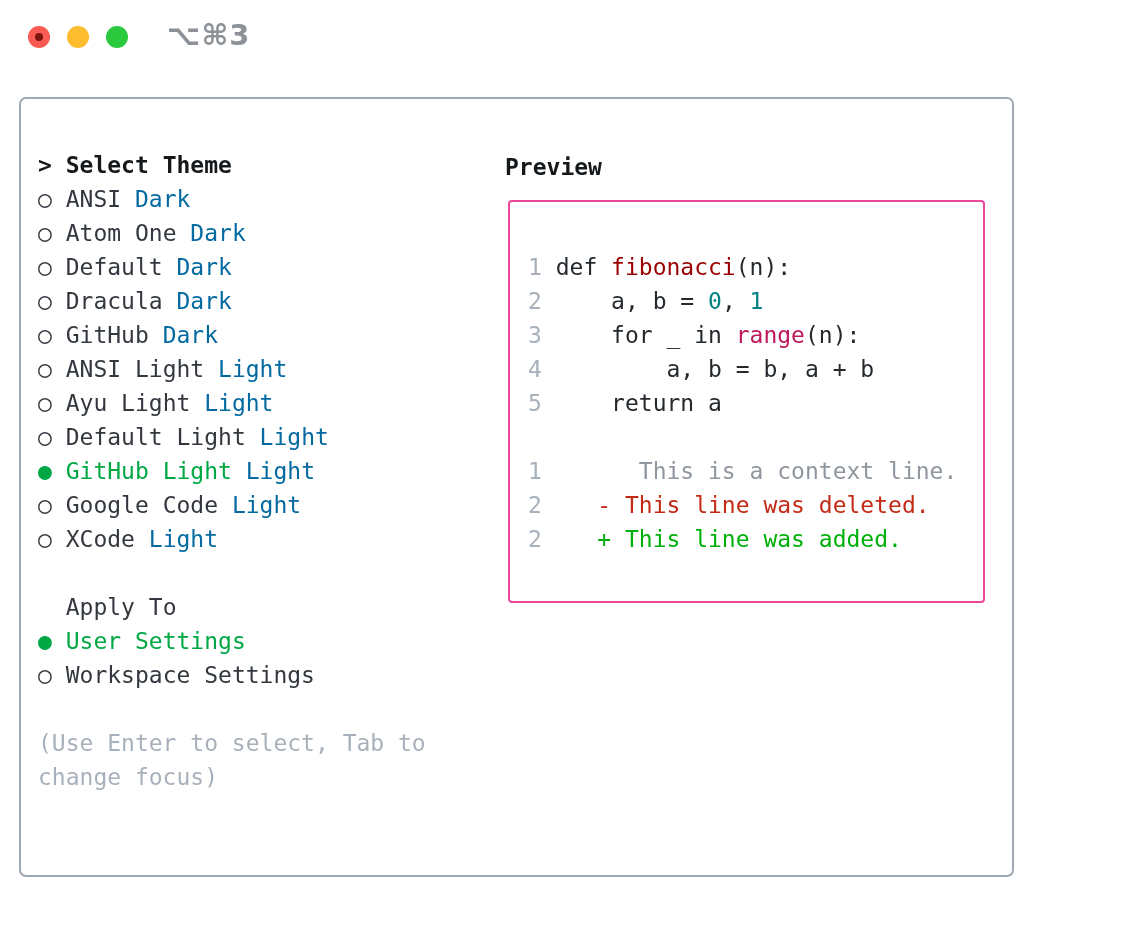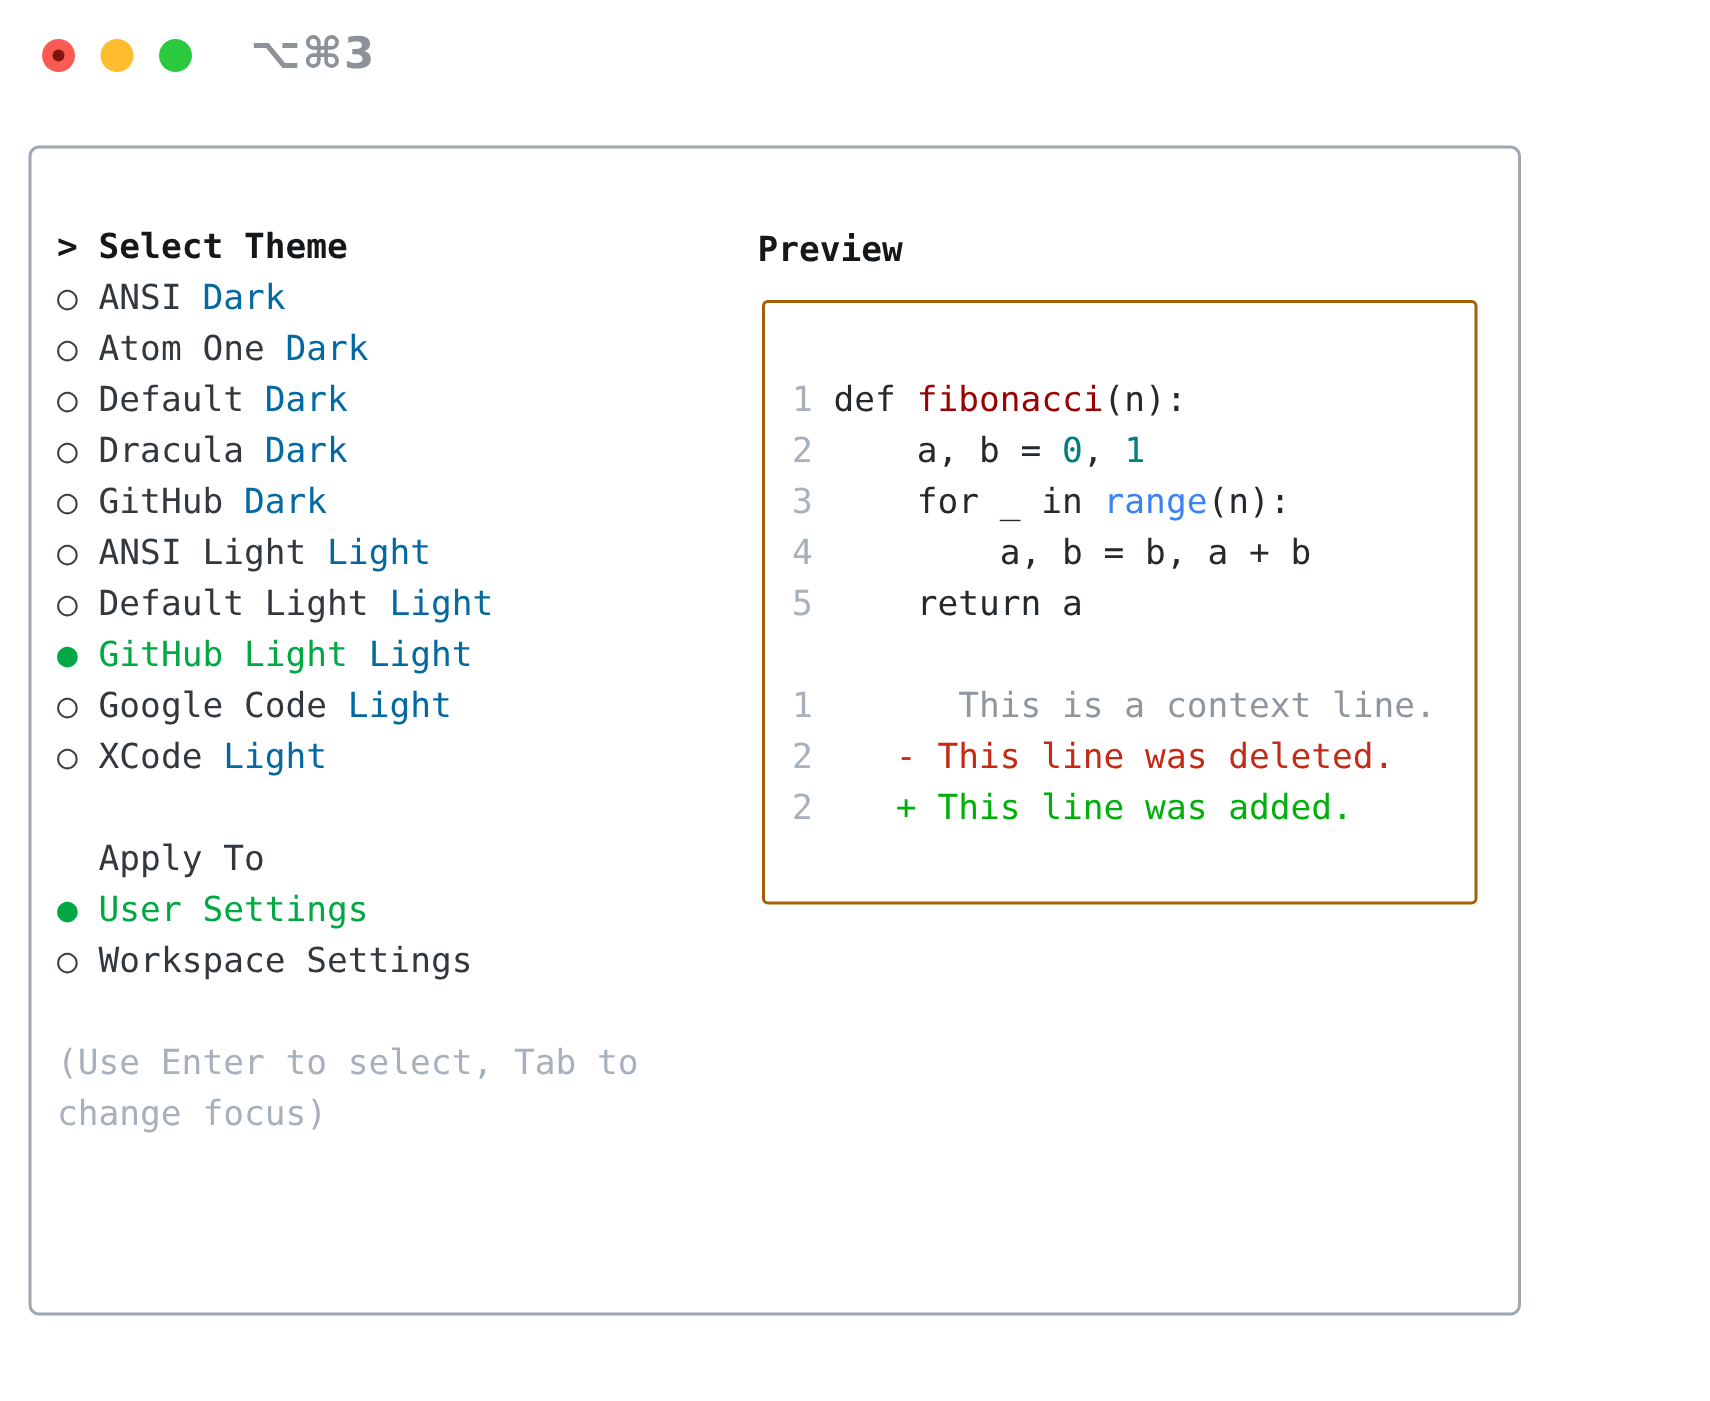--- a/index.html
+++ b/index.html
@@ -32,27 +32,27 @@
   .marker { color:#3a4047; }
   .marker.sel { color:#00a844; }
   .label { color:#33383f; }
   .label.sel { color:#00a844; }
   .variant { color:#0369a1; }
   .hint { color:#a8b1bb; }
 
   
   .preview-header { position:absolute; left:505px; top:150px; font-size:23px; height:34px; line-height:34px; }
   .preview-box { position:absolute; left:508px; top:200px; width:477px; height:403px;
-    border:2px solid #a16207; border-radius:4px; background:#ffffff; }
+    border:2px solid #ec4899; border-radius:4px; background:#ffffff; }
   .code { padding:48px 0 0 18px; }
   .ln  { color:#a8b1bb; }
   .pl  { color:#24292e; }
   .fn  { color:#9a0000; }
   .num { color:#008080; }
-  .bi  { color:#3b82f6; }
+  .bi  { color:#be185d; }
   .ctx { color:#8f969e;text-align:center; }
   .del { color:#c32b17; }
   .add { color:#00b00a; }
 </style>
 </head>
 <body>
 
 <div class="window">
 
   <div class="titlebar">
@@ -65,20 +65,21 @@
   <div class="main-panel"></div>
 
   <div class="left-col" id="left-col">
       <div class="line"><span class="prompt">&gt;</span> <span class="hdr">Select Theme</span></div>
       <div class="line option"><span class="marker">○</span> <span class="label">ANSI</span> <span class="variant">Dark</span></div>
       <div class="line option"><span class="marker">○</span> <span class="label">Atom One</span> <span class="variant">Dark</span></div>
       <div class="line option"><span class="marker">○</span> <span class="label">Default</span> <span class="variant">Dark</span></div>
       <div class="line option"><span class="marker">○</span> <span class="label">Dracula</span> <span class="variant">Dark</span></div>
       <div class="line option"><span class="marker">○</span> <span class="label">GitHub</span> <span class="variant">Dark</span></div>
       <div class="line option"><span class="marker">○</span> <span class="label">ANSI Light</span> <span class="variant">Light</span></div>
+      <div class="line option"><span class="marker">○</span> <span class="label">Ayu Light</span> <span class="variant">Light</span></div>
       <div class="line option"><span class="marker">○</span> <span class="label">Default Light</span> <span class="variant">Light</span></div>
       <div class="line option"><span class="marker sel">●</span> <span class="label sel">GitHub Light</span> <span class="variant">Light</span></div>
       <div class="line option"><span class="marker">○</span> <span class="label">Google Code</span> <span class="variant">Light</span></div>
       <div class="line option"><span class="marker">○</span> <span class="label">XCode</span> <span class="variant">Light</span></div>
       <div class="line"></div>
       <div class="line">  <span class="label">Apply To</span></div>
       <div class="line option"><span class="marker sel">●</span> <span class="label sel">User Settings</span></div>
       <div class="line option"><span class="marker">○</span> <span class="label">Workspace Settings</span></div>
       <div class="line"></div>
       <div class="line hint">(Use Enter to select, Tab to</div>

